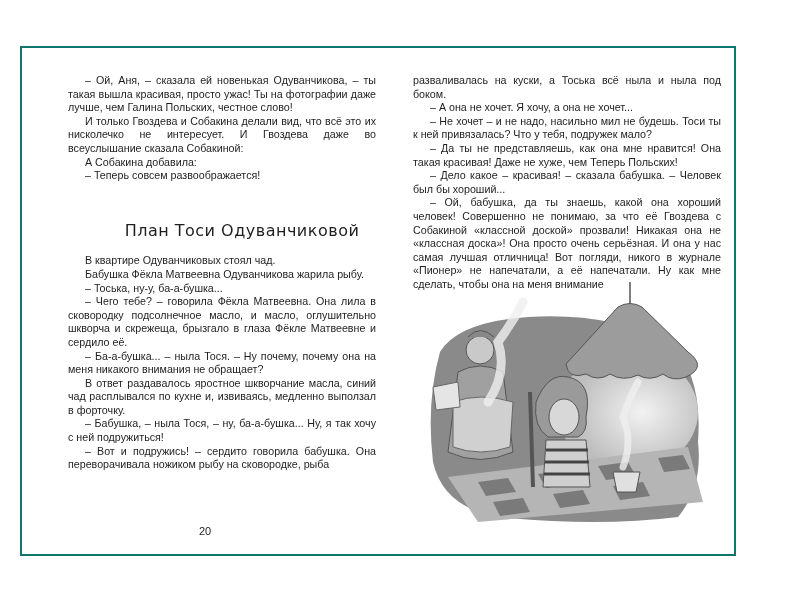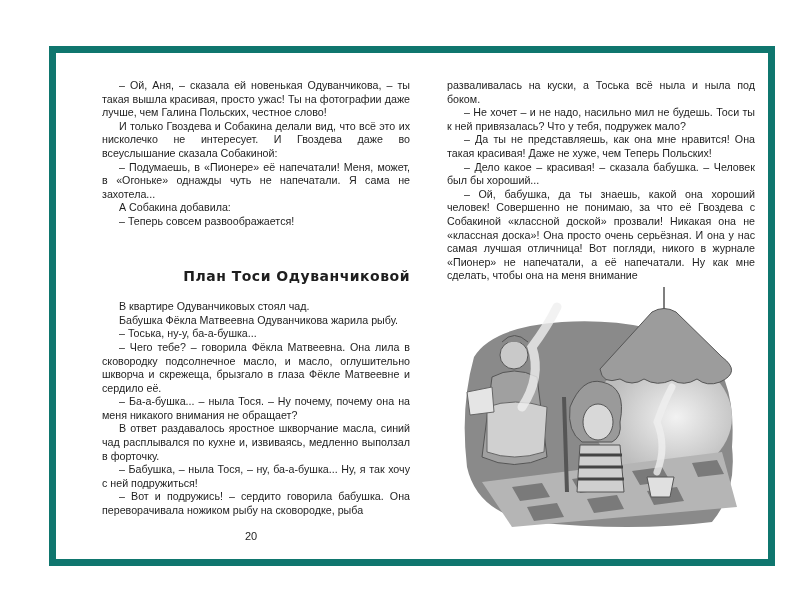--- a/index.html
+++ b/index.html
@@ -1,59 +1,59 @@
 <!DOCTYPE html>
 <html><head>
 <meta charset="utf-8">
 <style>
   html, body { margin:0; padding:0; }
   body { width:800px; height:600px; background:#ffffff; position:relative; overflow:hidden;
          font-family:"Liberation Sans", sans-serif; color:#1e1e1e; }
-  .spread { position:absolute; left:49px; top:46px; width:712px; height:506px;
-            border:7px solid #0f766e; }
+  .spread { position:absolute; left:20px; top:46px; width:712px; height:506px;
+            border:2px solid #0f766e; }
   .page { position:absolute; top:0; }
   .page-left { left:0; width:356px; height:506px; }
   .page-right { left:356px; width:356px; height:506px; }
   .col { position:absolute; font-size:10.7px; line-height:13.6px; text-align:justify; }
   .page-left .col { left:46px; top:26px; width:308px; }
   .page-right .col { left:35px; top:26px; width:308px; }
   .col p { margin:0; text-indent:17px; }
   .col p.noind { text-indent:0; }
-  .heading { font-family:"DejaVu Sans", sans-serif; font-weight:bold; font-size:14px;
-             letter-spacing:0.5px; text-align:right; margin:41px 0 17px 40px; text-indent:0; }
-  .pagenum { position:absolute; left:177px; top:477px; font-size:11px;margin-left:12px; }
+  .heading { font-family:"DejaVu Sans", sans-serif; font-weight:normal; font-size:16px;
+             letter-spacing:0.5px; text-align:center; margin:41px 0 17px 40px; text-indent:0; }
+  .pagenum { position:absolute; left:177px; top:477px; font-size:11px; }
   .illus { position:absolute; left:40px; top:234px; width:300px; height:248px; }
 </style>
 </head>
 <body>
 
 <div class="spread">
   <div class="page page-left">
     <div class="col">
       <p>– Ой, Аня, – сказала ей новенькая Одуванчикова, – ты такая вышла красивая, просто ужас! Ты на фотографии даже лучше, чем Галина Польских, честное слово!</p>
       <p>И только Гвоздева и Собакина делали вид, что всё это их нисколечко не интересует. И Гвоздева даже во всеуслышание сказала Собакиной:</p>
-      <p>– Подумаешь, в «Пионере» её напечатали! Меня, может, в «Огоньке» однажды чуть не напечатали. Я сама не захотела...</p>
       <p>А Собакина добавила:</p>
       <p>– Теперь совсем развоображается!</p>
       <div class="heading">План Тоси Одуванчиковой</div>
       <p>В квартире Одуванчиковых стоял чад.</p>
       <p>Бабушка Фёкла Матвеевна Одуванчикова жарила рыбу.</p>
       <p>– Тоська, ну-у, ба-а-бушка...</p>
       <p>– Чего тебе? – говорила Фёкла Матвеевна. Она лила в сковородку подсолнечное масло, и масло, оглушительно шкворча и скрежеща, брызгало в глаза Фёкле Матвеевне и сердило её.</p>
       <p>– Ба-а-бушка... – ныла Тося. – Ну почему, почему она на меня никакого внимания не обращает?</p>
       <p>В ответ раздавалось яростное шкворчание масла, синий чад расплывался по кухне и, извиваясь, медленно выползал в форточку.</p>
       <p>– Бабушка, – ныла Тося, – ну, ба-а-бушка... Ну, я так хочу с ней подружиться!</p>
       <p>– Вот и подружись! – сердито говорила бабушка. Она переворачивала ножиком рыбу на сковородке, рыба</p>
     </div>
     <div class="pagenum">20</div>
   </div>
 
   <div class="page page-right">
     <div class="col">
       <p class="noind">разваливалась на куски, а Тоська всё ныла и ныла под боком.</p>
+      <p>– А она не хочет. Я хочу, а она не хочет...</p>
       <p>– Не хочет – и не надо, насильно мил не будешь. Тоси ты к ней привязалась? Что у тебя, подружек мало?</p>
       <p>– Да ты не представляешь, как она мне нравится! Она такая красивая! Даже не хуже, чем Теперь Польских!</p>
       <p>– Дело какое – красивая! – сказала бабушка. – Человек был бы хороший...</p>
       <p>– Ой, бабушка, да ты знаешь, какой она хороший человек! Совершенно не понимаю, за что её Гвоздева с Собакиной «классной доской» прозвали! Никакая она не «классная доска»! Она просто очень серьёзная. И она у нас самая лучшая отличница! Вот погляди, никого в журнале «Пионер» не напечатали, а её напечатали. Ну как мне сделать, чтобы она на меня внимание</p>
     </div>
 
     <svg class="illus" viewBox="0 0 300 248">
       <defs>
         <radialGradient id="glow" cx="0.6" cy="0.5" r="0.5">
           <stop offset="0" stop-color="#f2f2f2"></stop>

